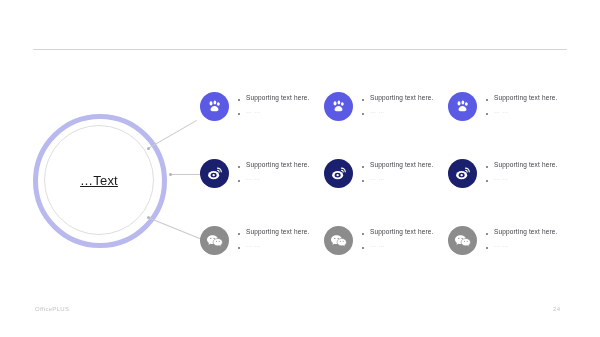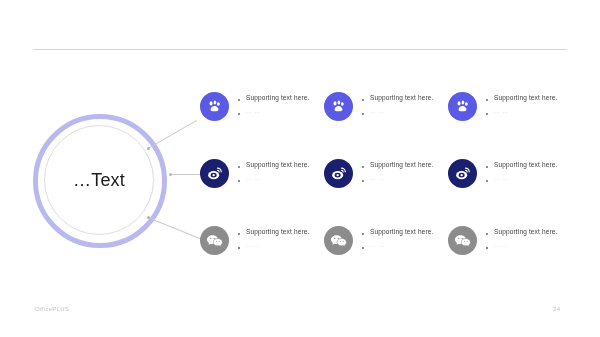--- a/index.html
+++ b/index.html
@@ -64,24 +64,25 @@
   }
   .hub-label {
     position: absolute;
     left: 11px;
     top: 11px;
     width: 110px;
     height: 110px;
     display: flex;
     align-items: center;
     justify-content: center;
-    font-size: 18px;
+    font-size: 13px;
     color: #1c1c1c;
     letter-spacing: 0.2px;
     white-space: nowrap;
+    text-decoration: underline;
   }
 
   
   .connector {
     position: absolute;
     height: 1px;
     background: #c9c9cb;
     transform-origin: 0 0;
   }
   .connector-dot {

